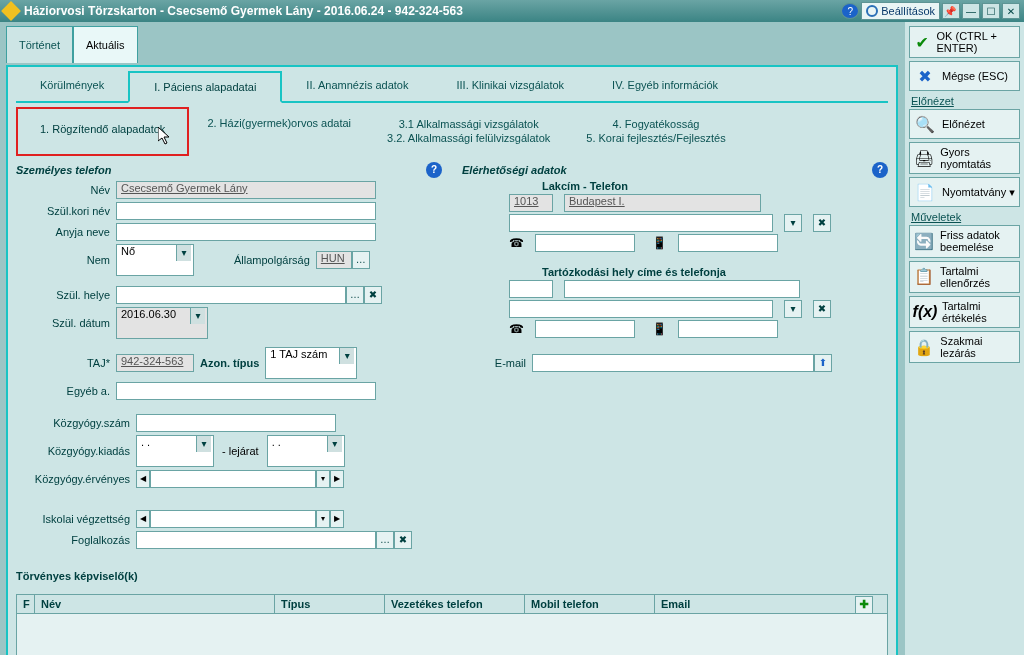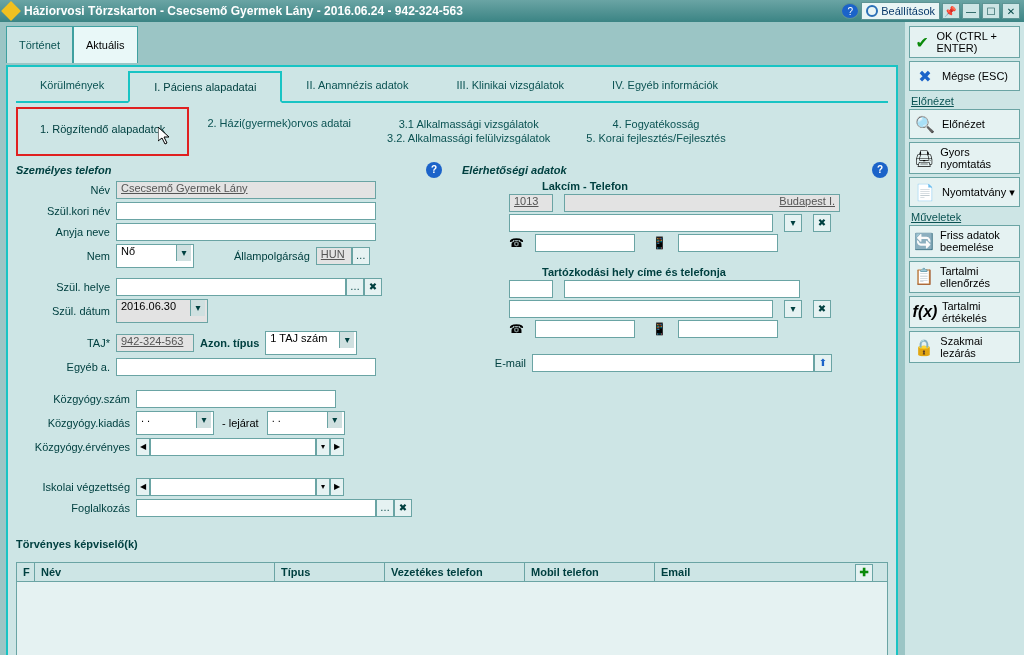--- a/index.html
+++ b/index.html
@@ -31,21 +31,21 @@
   .s2.active { border:2px solid #e02020; position:relative; background:#cde5e5; color:#004040; }
   .s2 .two { line-height:1.3; text-align:center;}
   .content-row { display:flex; gap:20px; margin-top:6px;}
   .col { flex:1; }
   .section-title{ font-style:italic; font-weight:bold; color:#004040; display:flex; align-items:center;}
   .help { width:16px;height:16px;border-radius:50%;background:#1b63c9;color:#fff;display:inline-flex;align-items:center;justify-content:center;font-size:10px;font-style:normal;font-weight:bold;margin-left:auto;}
   .form-row{ display:flex; align-items:center; margin:3px 0;}
   .lbl { width:100px; text-align:right; padding-right:6px; color:#004040;}
   .inp { height:18px; border:1px solid #6aa4a4; background:#fff; padding:0 4px; }
   .inp.ro { background:#e3e3e3; color:#555;text-decoration:underline;}
-  .sel { height:24px; border:1px solid #6aa4a4; background:#fff; position:relative; padding:0 16px 0 4px;}
+  .sel { height:32px; border:1px solid #6aa4a4; background:#fff; position:relative; padding:0 16px 0 4px;}
   .sel::after{content:"▾";position:absolute;right:2px;top:0;font-size:10px;color:#004040;background:#cfe0e0;width:14px;text-align:center;height:16px;line-height:16px;border-left:1px solid #6aa4a4;}
   .btn-sq{ width:18px;height:18px;border:1px solid #6aa4a4;background:#e5f2f2;display:inline-flex;align-items:center;justify-content:center;font-size:10px;color:#004040;}
   .subhead{ font-weight:bold; color:#004040; margin:2px 0 2px 80px;}
   .phone-row{display:flex;align-items:center;margin:2px 0 2px 47px;gap:11px;}
   .table-box{ border:1px solid #6aa4a4; background:#e9f5f5; margin-top:12px; height:108px;}
   .thead{ display:flex; background:#cde5e5; border-bottom:1px solid #6aa4a4;}
   .th{ padding:3px 6px; border-right:1px solid #6aa4a4; color:#004040; font-weight:bold;}
   .tbody{ background:#e5f2f2; height:82px;}
   .add-sq{position:absolute;right:14px;width:18px;height:18px;background:#e5f2f2;border:1px solid #6aa4a4;display:flex;align-items:center;justify-content:center;color:#0a8a0a;font-weight:bold;}
   .cursor{position:absolute;width:14px;height:20px;pointer-events:none;}
@@ -199,21 +199,21 @@
           </div>
 
           <div class="col">
             <div class="section-title">
               <span>Elérhetőségi adatok</span>
               <span class="help">?</span>
             </div>
             <div class="subhead">Lakcím - Telefon</div>
             <div class="phone-row">
               <div class="inp ro" style="width:44px;">1013</div>
-              <div class="inp ro" style="width:276px;text-align:right;">Budapest I.</div>
+              <div class="inp ro" style="width:197px;">Budapest I.</div>
             </div>
             <div class="phone-row">
               <div class="inp" style="width:264px;"></div>
               <div class="btn-sq">▾</div>
               <div class="btn-sq">✖</div>
             </div>
             <div class="phone-row">
               <span style="font-size:12px;">☎</span>
               <div class="inp" style="width:100px;"></div>
               <span style="font-size:12px;margin-left:6px;">📱</span>

